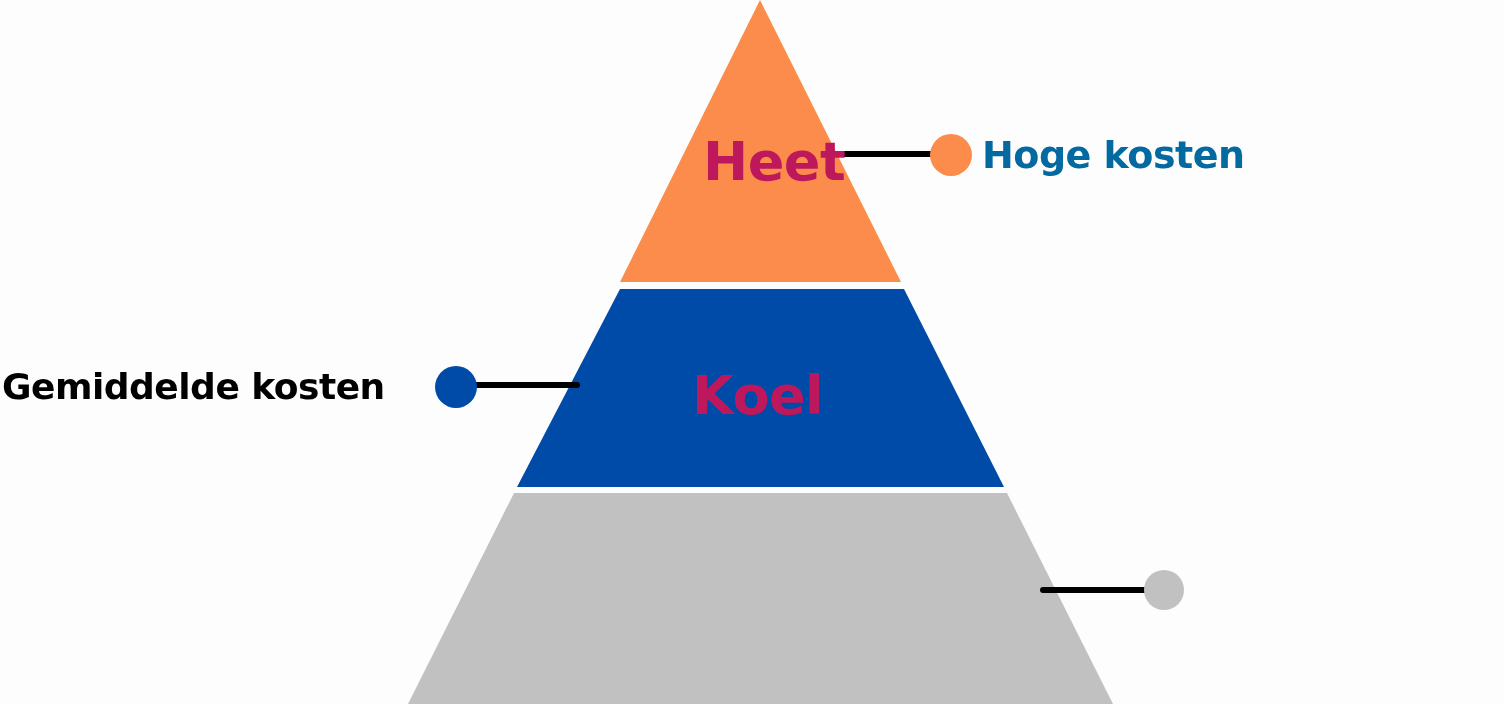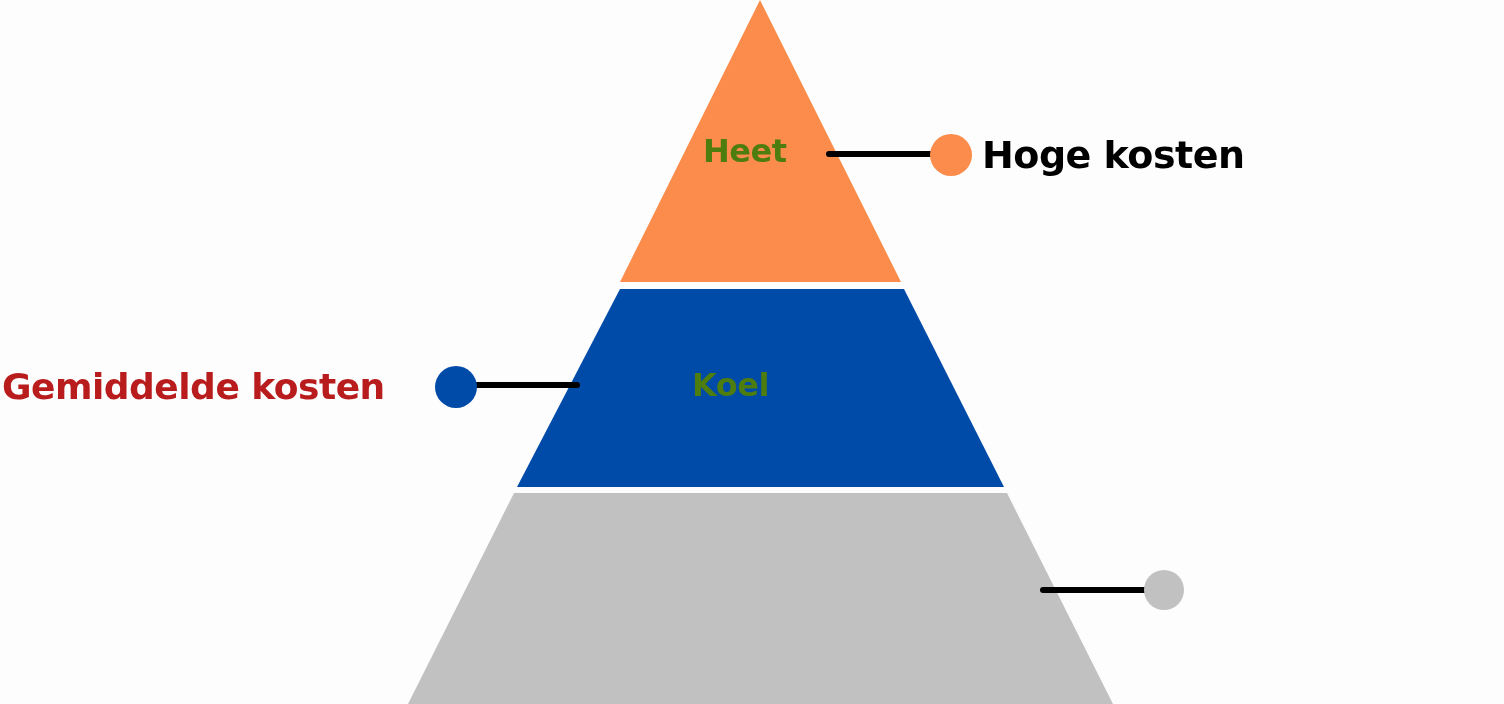--- a/index.html
+++ b/index.html
@@ -1,19 +1,19 @@
 <!DOCTYPE html>
 <html><head>
 <meta charset="utf-8">
 <style>
   html,body{margin:0;padding:0;}
   body{width:1504px;height:704px;background:#fdfdfd;position:relative;overflow:hidden;font-family:"DejaVu Sans","Liberation Sans",sans-serif;}
   svg.pyr{position:absolute;left:0;top:0;}
   .lbl{position:absolute;font-weight:bold;white-space:nowrap;line-height:1;letter-spacing:-0.5px;}
-  .inner{color:#4d7c0f;font-size:32px;}
+  .inner{color:#be185d;font-size:54px;}
   .outer{font-size:38px;}
 </style>
 </head>
 <body>
 
 <svg class="pyr" width="1504" height="704" viewBox="0 0 1504 704">
   <polygon points="760,0 901,282 620,282" fill="#fb8c4b"></polygon>
   <polygon points="620,289 904,289 1004,487 517,487" fill="#004aa8"></polygon>
   <polygon points="514,493 1007,493 1113,704 408,704" fill="#c1c1c1"></polygon>
 
@@ -21,19 +21,19 @@
   <circle cx="951" cy="155" r="21" fill="#fb8c4b"></circle>
 
   <line x1="470" y1="385" x2="577" y2="385" stroke="#000" stroke-width="6" stroke-linecap="round"></line>
   <circle cx="456" cy="387" r="21" fill="#004aa8"></circle>
 
   <line x1="1043" y1="590" x2="1150" y2="590" stroke="#000" stroke-width="6" stroke-linecap="round"></line>
   <circle cx="1164" cy="590" r="20" fill="#c1c1c1"></circle>
 </svg>
 
 <div class="lbl inner" style="left:703px;top:135px;">Heet</div>
-<div class="lbl outer" style="left:982px;top:136px;color:#000000;">Hoge kosten</div>
+<div class="lbl outer" style="left:982px;top:136px;color:#0369a1;">Hoge kosten</div>
 
 <div class="lbl inner" style="left:692px;top:369px;">Koel</div>
-<div class="lbl outer" style="left:2px;top:369px;color:#b91c1c;font-size:36px;">Gemiddelde kosten</div>
+<div class="lbl outer" style="left:2px;top:369px;color:#000000;font-size:36px;">Gemiddelde kosten</div>
 
 <div class="lbl inner" style="left:720px;top:580px;"></div>
 <div class="lbl outer" style="left:1195px;top:572px;color:#c1c1c1;"></div>
 
 </body></html>

